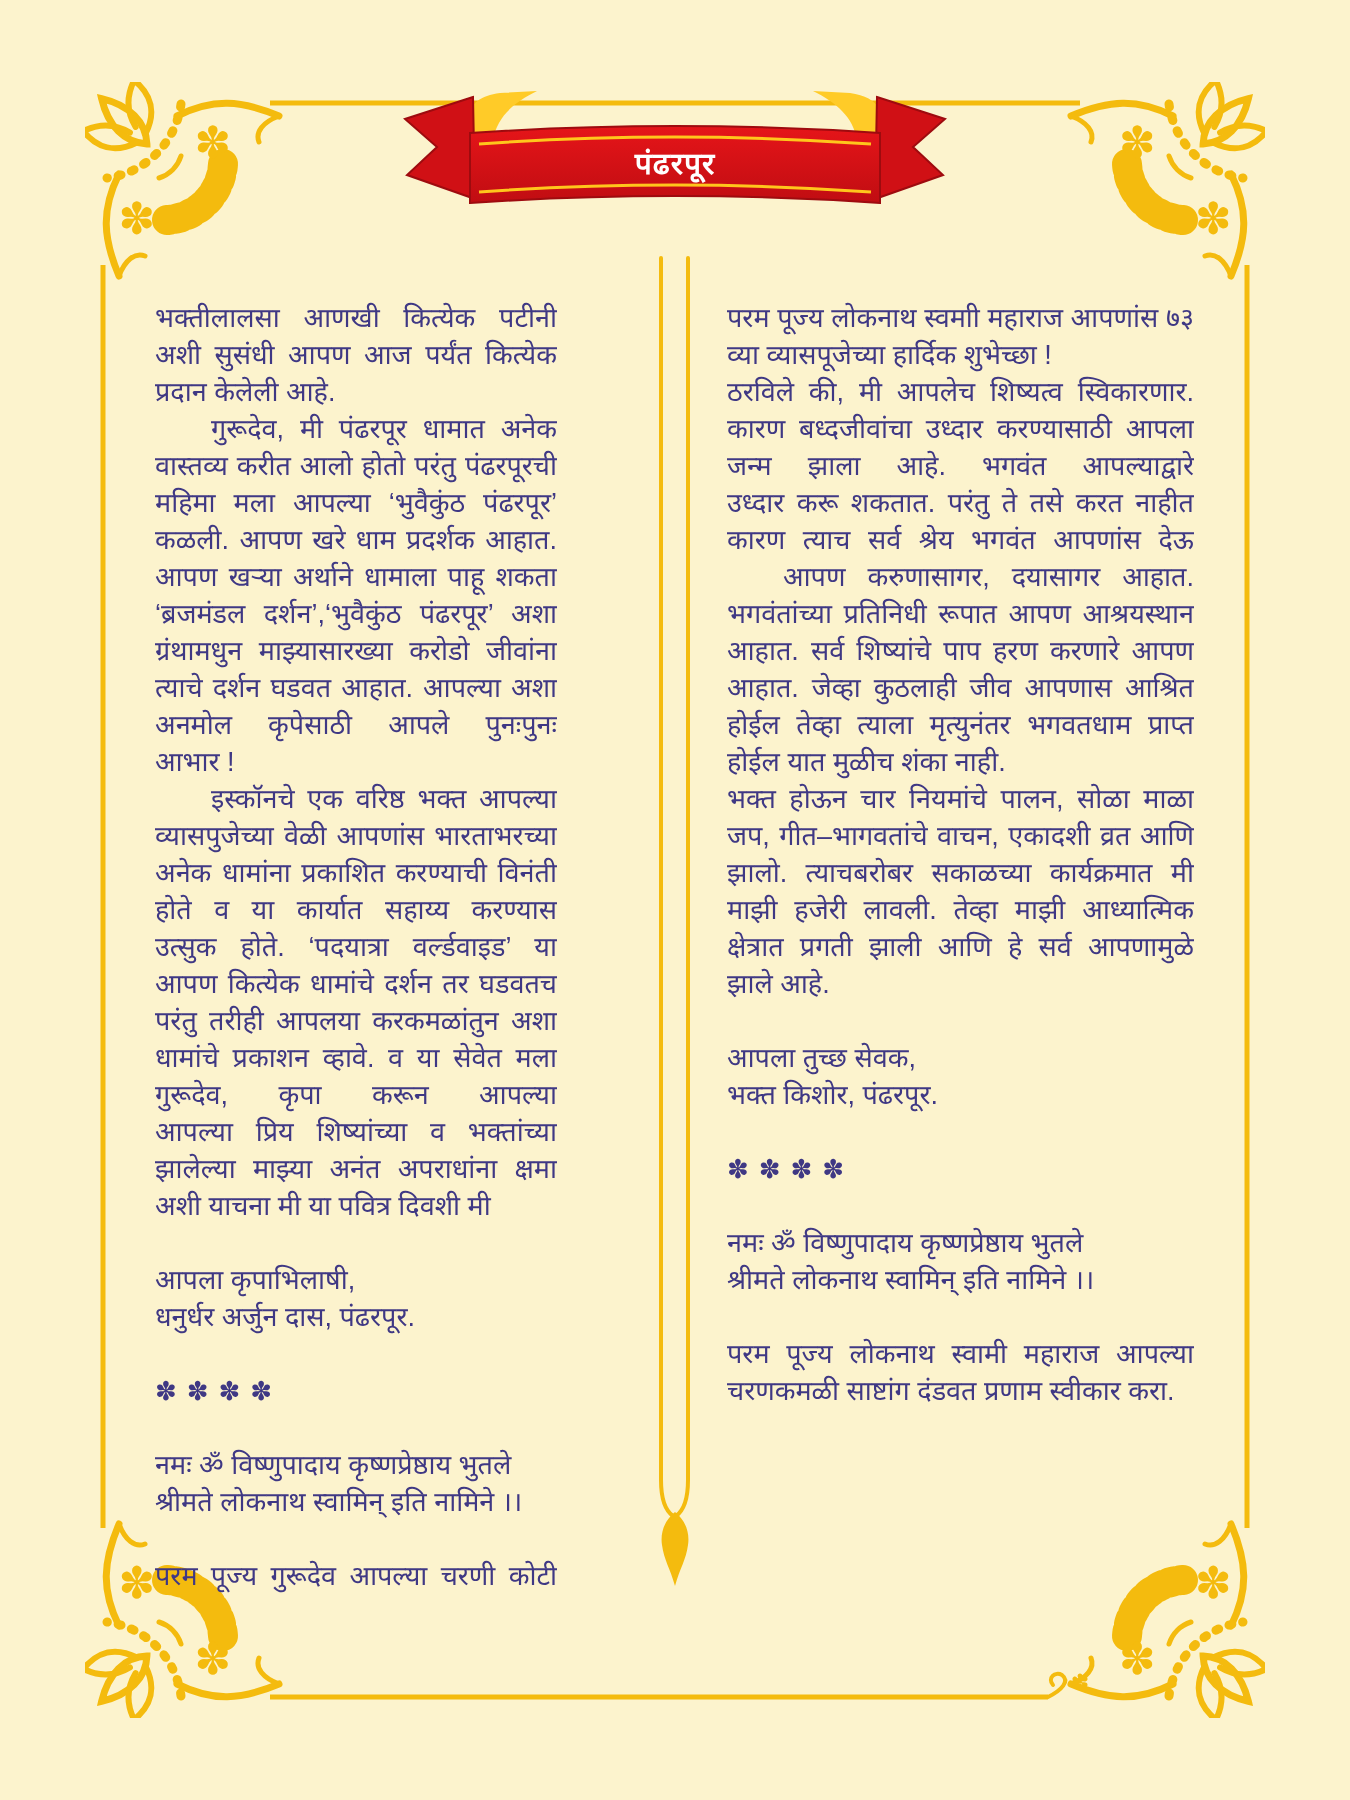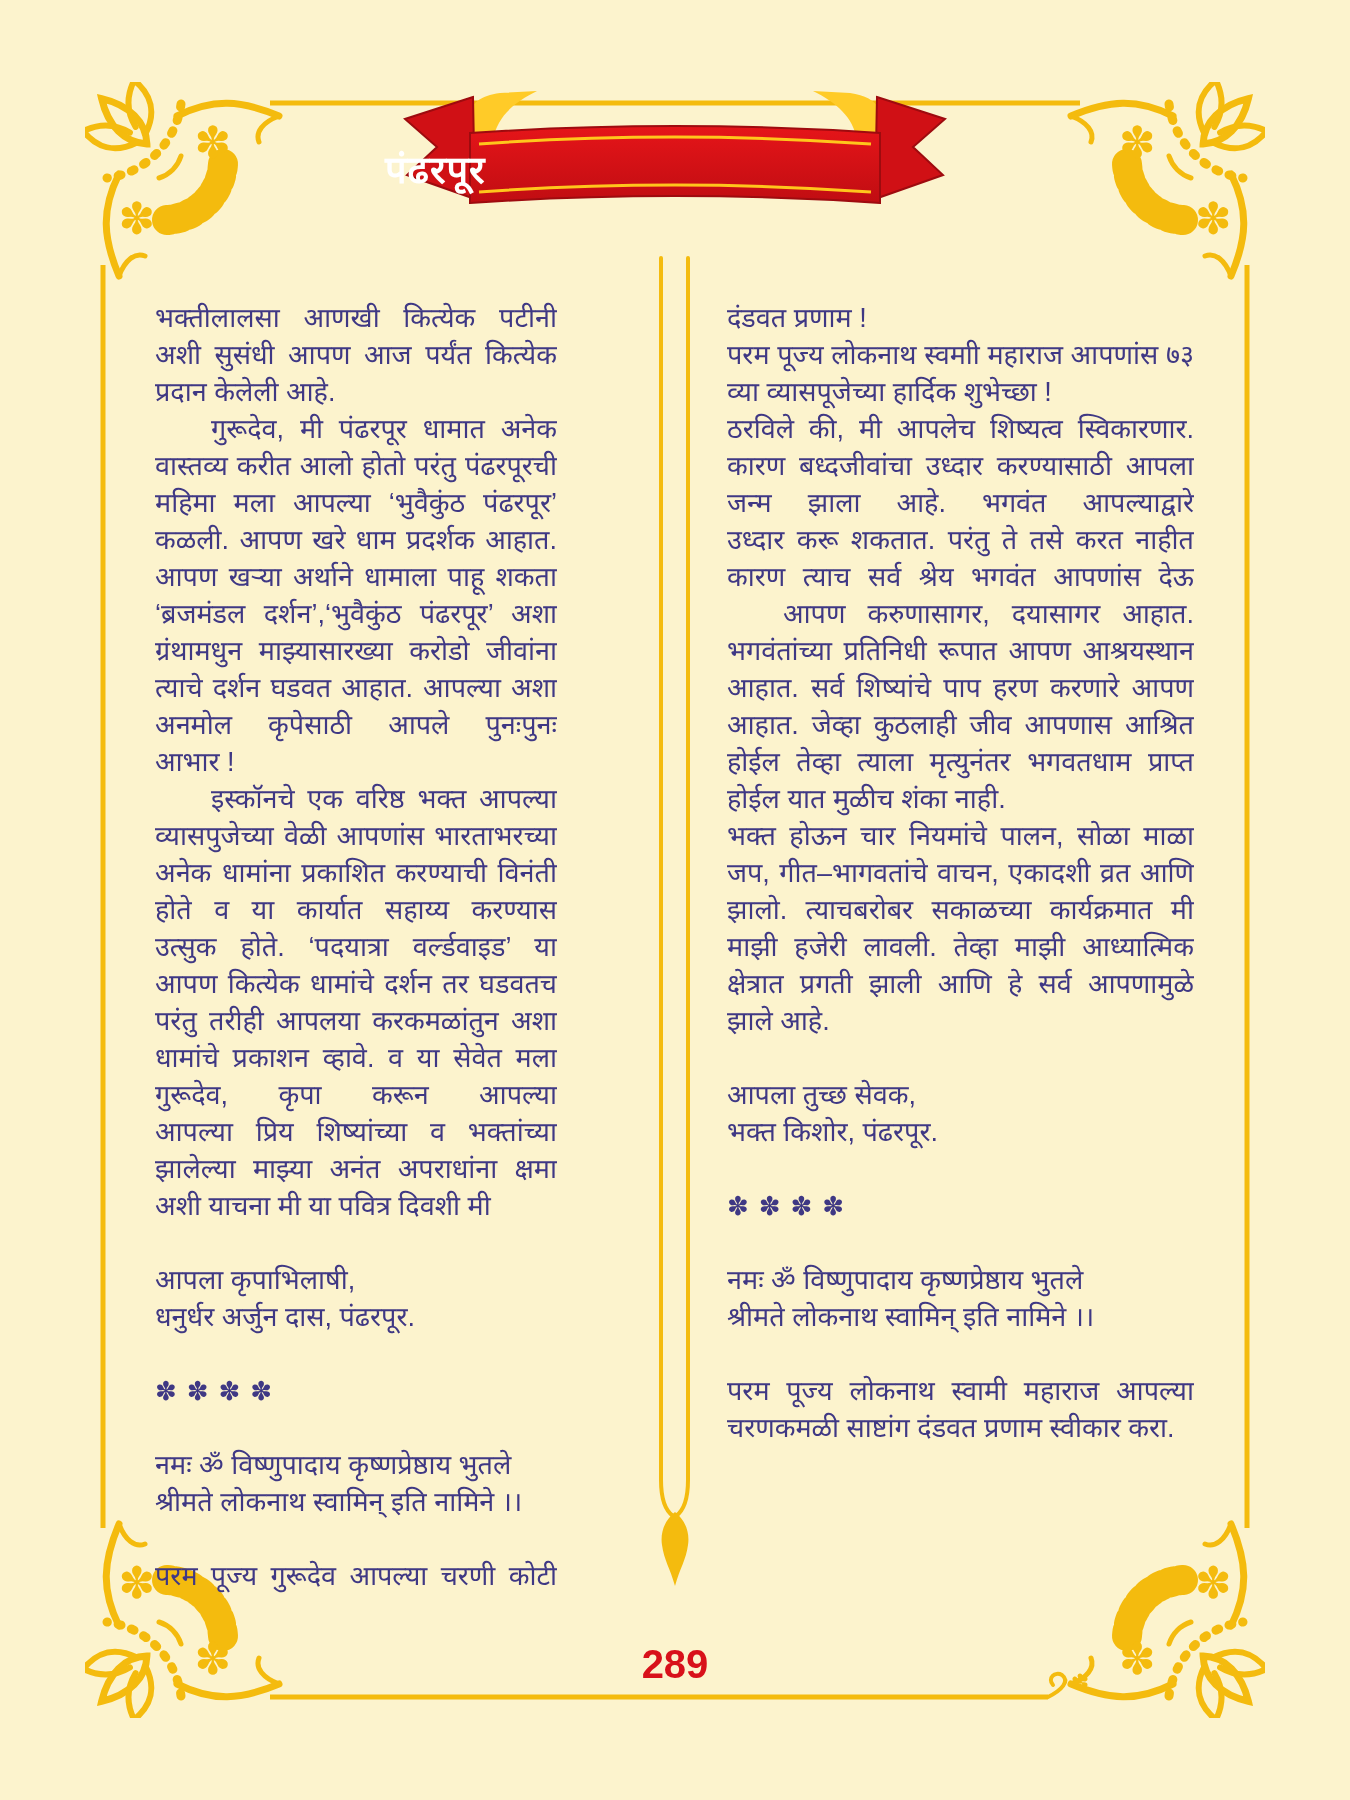--- a/index.html
+++ b/index.html
@@ -9,22 +9,22 @@
   .abs{position:absolute;}
   
   #frame-svg{left:0;top:0;pointer-events:none;}
   .corner{width:200px;height:200px;}
   .corner.tl{left:85px;top:82px;}
   .corner.tr{left:1065px;top:82px;transform:scaleX(-1);}
   .corner.bl{left:85px;top:1518px;transform:scaleY(-1);}
   .corner.br{left:1065px;top:1518px;transform:scale(-1,-1);}
   
   #ribbon{left:385px;top:85px;width:580px;height:130px;}
-  #ribbon-title{left:385px;top:142px;width:580px;text-align:left;
-       font-size:38px;font-weight:bold;color:#FFFFFF;letter-spacing:1px;}
+  #ribbon-title{left:385px;top:142px;width:580px;text-align:center;
+       font-size:30px;font-weight:bold;color:#FFFFFF;letter-spacing:1px;}
   
   #divider{left:645px;top:250px;width:60px;height:1350px;}
   
   .col{position:absolute;top:300px;}
   #col-left{left:155px;width:402px;}
   #col-right{left:727px;width:467px;}
   .tline{height:37px;line-height:37px;font-size:27px;overflow:hidden;white-space:normal;}
   .tline.j{text-align:justify;text-align-last:justify;}
   .tline.ind{padding-left:56px;}
   .tline.stars{font-size:26px;font-weight:bold;letter-spacing:10px;}
@@ -185,21 +185,20 @@
       <div class="tline">धनुर्धर अर्जुन दास, पंढरपूर.</div>
       <div class="tline"></div>
       <div class="tline stars">✽✽✽✽</div>
       <div class="tline"></div>
       <div class="tline">नमः ॐ विष्णुपादाय कृष्णप्रेष्ठाय भुतले</div>
       <div class="tline">श्रीमते लोकनाथ स्वामिन् इति नामिने ।।</div>
       <div class="tline"></div>
       <div class="tline j">परम पूज्य गुरूदेव आपल्या चरणी कोटी कोटी</div>
     </div>
   <div id="col-right" class="col">
-      <div class="tline">दंडवत प्रणाम !</div>
       <div class="tline j">परम पूज्य लोकनाथ स्वमाी महाराज आपणांस ७३</div>
       <div class="tline">व्या व्यासपूजेच्या हार्दिक शुभेच्छा !</div>
       <div class="tline j">ठरविले की, मी आपलेच शिष्यत्व स्विकारणार.</div>
       <div class="tline j">कारण बध्दजीवांचा उध्दार करण्यासाठी आपला</div>
       <div class="tline j">जन्म झाला आहे. भगवंत आपल्याद्वारे बध्दजीवांचा</div>
       <div class="tline j">उध्दार करू शकतात. परंतु ते तसे करत नाहीत</div>
       <div class="tline j">कारण त्याच सर्व श्रेय भगवंत आपणांस देऊ</div>
       <div class="tline j ind">आपण करुणासागर, दयासागर आहात.</div>
       <div class="tline j">भगवंतांच्या प्रतिनिधी रूपात आपण आश्रयस्थान</div>
       <div class="tline j">आहात. सर्व शिष्यांचे पाप हरण करणारे आपण</div>
@@ -218,15 +217,14 @@
       <div class="tline"></div>
       <div class="tline stars">✽✽✽✽</div>
       <div class="tline"></div>
       <div class="tline">नमः ॐ विष्णुपादाय कृष्णप्रेष्ठाय भुतले</div>
       <div class="tline">श्रीमते लोकनाथ स्वामिन् इति नामिने ।।</div>
       <div class="tline"></div>
       <div class="tline j">परम पूज्य लोकनाथ स्वामी महाराज आपल्या दिव्य</div>
       <div class="tline">चरणकमळी साष्टांग दंडवत प्रणाम स्वीकार करा.</div>
     </div>
 
-  <div id="page-number" class="abs">289</div>
 
 </div>
 
 </body></html>

